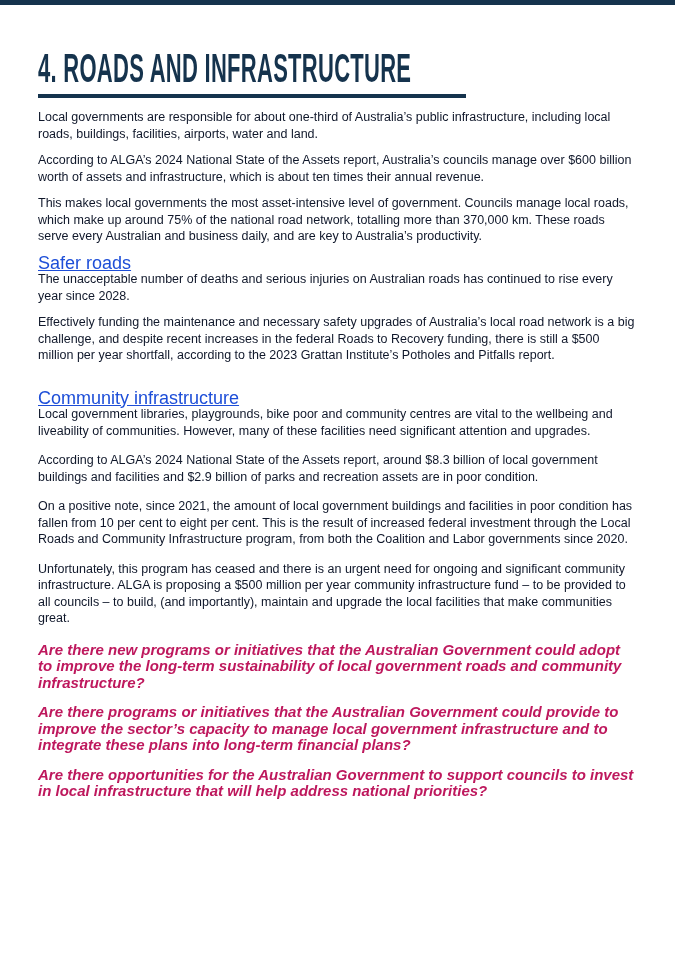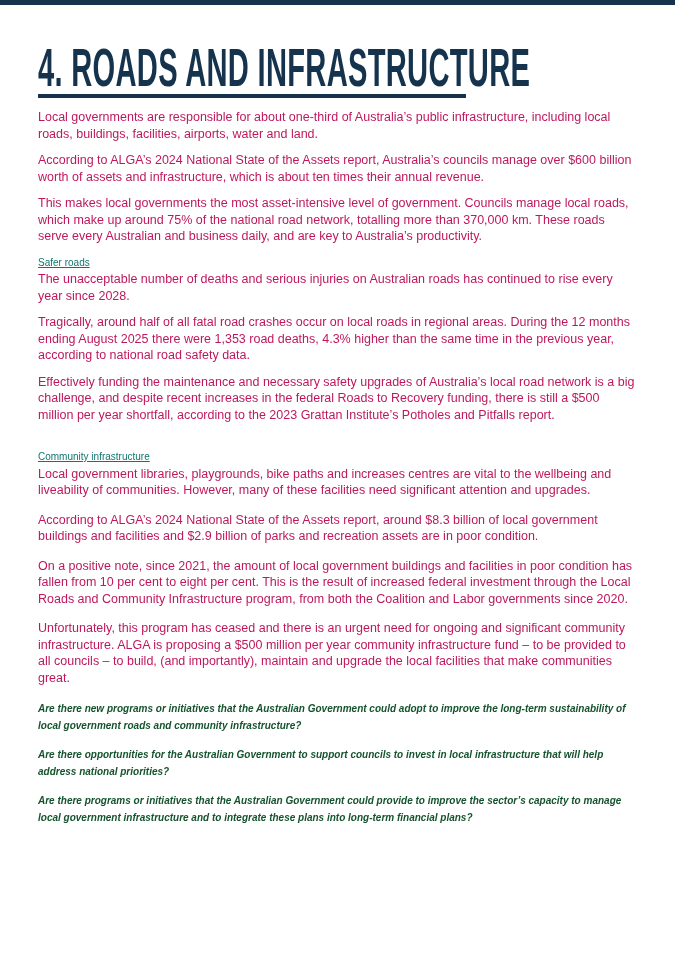--- a/index.html
+++ b/index.html
@@ -19,62 +19,62 @@
   .page {
     padding: 0 37px 0 38px;
   }
   h1.title {
     margin: 44px 0 0 0;
     padding: 0;
     height: 38px;
     color: #15334d;
     font-family: "Liberation Sans", sans-serif;
     font-weight: 700;
-    font-size: 53px;
+    font-size: 40px;
     line-height: 38px;
     white-space: nowrap;
     overflow: visible;
   }
   h1.title .condense {
     display: inline-block;
     transform: scaleX(0.55);
     transform-origin: 0 50%;
     letter-spacing: 0.5px;
   }
   .title-rule {
     width: 428px;
     height: 4px;
     background: #15334d;
     margin: 7px 0 11px 0;
   }
   .body-copy p {
     margin: 0 0 10px 0;
     font-size: 12.5px;
     line-height: 16.5px;
-    color: #be185d;
+    color: #0f172a;
     max-width: 600px;
   }
   h2.sub {
     margin: 0;
-    font-size: 10px;
+    font-size: 18px;
     line-height: 16.5px;
     font-weight: 400;
-    color: #0f766e;
+    color: #1d4ed8;
     text-decoration: underline;
   }
   section.sec-community { margin-top: 26px; }
   section.sec-community p { margin-bottom: 13px; }
   .questions { margin-top: 15px; }
   .questions p.q {
     margin: 0 0 13px 0;
-    font-size: 10px;
+    font-size: 15px;
     line-height: 16.5px;
     font-weight: 700;
     font-style: italic;
-    color: #14532d;
+    color: #be185d;
     max-width: 600px;
   }
 </style>
 </head>
 <body>
 
 <div class="topbar"></div>
 
 <main class="page">
 
@@ -87,32 +87,31 @@
 
     <section>
       <p>Local governments are responsible for about one-third of Australia’s public infrastructure, including local roads, buildings, facilities, airports, water and land.</p>
       <p>According to ALGA’s 2024 National State of the Assets report, Australia’s councils manage over $600 billion worth of assets and infrastructure, which is about ten times their annual revenue.</p>
       <p>This makes local governments the most asset-intensive level of government. Councils manage local roads, which make up around 75% of the national road network, totalling more than 370,000 km. These roads serve every Australian and business daily, and are key to Australia’s productivity.</p>
     </section>
 
     <section>
       <h2 class="sub">Safer roads</h2>
       <p>The unacceptable number of deaths and serious injuries on Australian roads has continued to rise every year since 2028.</p>
-      <p>Tragically, around half of all fatal road crashes occur on local roads in regional areas. During the 12 months ending August 2025 there were 1,353 road deaths, 4.3% higher than the same time in the previous year, according to national road safety data.</p>
       <p>Effectively funding the maintenance and necessary safety upgrades of Australia’s local road network is a big challenge, and despite recent increases in the federal Roads to Recovery funding, there is still a $500 million per year shortfall, according to the 2023 Grattan Institute’s Potholes and Pitfalls report.</p>
     </section>
 
     <section class="sec-community">
       <h2 class="sub">Community infrastructure</h2>
-      <p>Local government libraries, playgrounds, bike paths and increases centres are vital to the wellbeing and liveability of communities. However, many of these facilities need significant attention and upgrades.</p>
+      <p>Local government libraries, playgrounds, bike poor and community centres are vital to the wellbeing and liveability of communities. However, many of these facilities need significant attention and upgrades.</p>
       <p>According to ALGA’s 2024 National State of the Assets report, around $8.3 billion of local government buildings and facilities and $2.9 billion of parks and recreation assets are in poor condition.</p>
       <p>On a positive note, since 2021, the amount of local government buildings and facilities in poor condition has fallen from 10 per cent to eight per cent. This is the result of increased federal investment through the Local Roads and Community Infrastructure program, from both the Coalition and Labor governments since 2020.</p>
       <p>Unfortunately, this program has ceased and there is an urgent need for ongoing and significant community infrastructure. ALGA is proposing a $500 million per year community infrastructure fund – to be provided to all councils – to build, (and importantly), maintain and upgrade the local facilities that make communities great.</p>
     </section>
 
     <div class="questions">
       <p class="q">Are there new programs or initiatives that the Australian Government could adopt to improve the long-term sustainability of local government roads and community infrastructure?</p>
+      <p class="q">Are there programs or initiatives that the Australian Government could provide to improve the sector’s capacity to manage local government infrastructure and to integrate these plans into long-term financial plans?</p>
       <p class="q">Are there opportunities for the Australian Government to support councils to invest in local infrastructure that will help address national priorities?</p>
-      <p class="q">Are there programs or initiatives that the Australian Government could provide to improve the sector’s capacity to manage local government infrastructure and to integrate these plans into long-term financial plans?</p>
     </div>
 
   </div>
 </main>
 
 </body></html>

